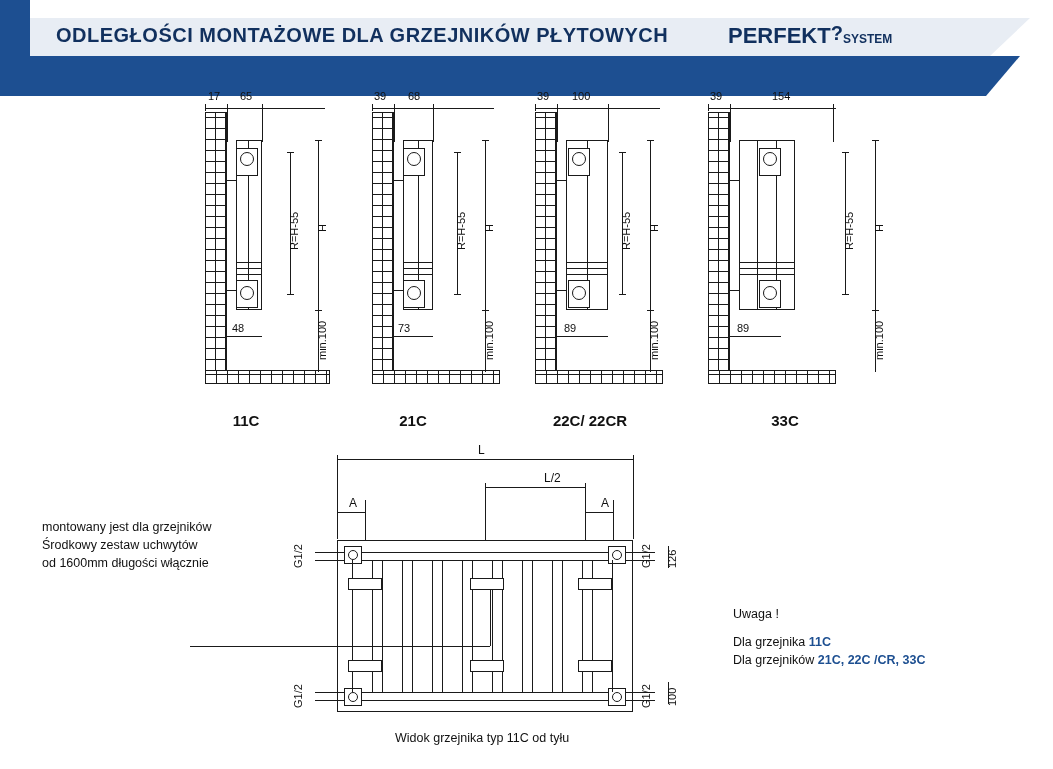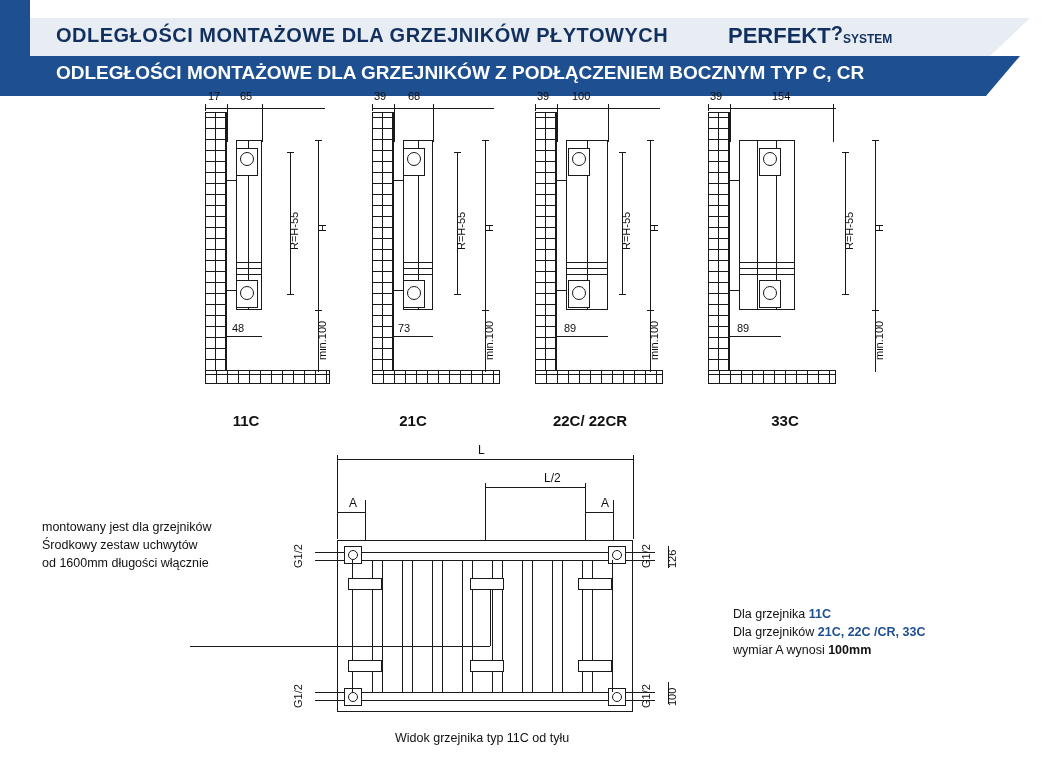--- a/index.html
+++ b/index.html
@@ -93,21 +93,20 @@
   <div class="row1">
     <div class="clip"></div>
   </div>
   <div class="row2">
     <div class="clip"></div>
   </div>
   <div class="title1">ODLEGŁOŚCI  MONTAŻOWE  DLA GRZEJNIKÓW  PŁYTOWYCH</div>
   <div class="brand">
     <span>PERFEKT</span><span class="qm">?</span><span class="sys">SYSTEM</span>
   </div>
-  <div class="title2">ODLEGŁOŚCI MONTAŻOWE DLA GRZEJNIKÓW Z PODŁĄCZENIEM BOCZNYM TYP C, CR</div>
 </div>
 
 <div>
 
   <div class="wall" style="left:205px;top:112px;width:22px;height:270px;"></div>
 
   <div class="floor" style="left:205px;top:370px;width:125px;height:14px;"></div>
 
   <div class="box fill" style="left:236px;top:140px;width:26px;height:170px;"></div>
   <div class="ln vl" style="left:248px;top:140px;height:170px;"></div>
@@ -364,22 +363,20 @@
   <div class="note" style="left:42px;top:518px;width:250px;">
     <div>montowany jest dla grzejników</div>
     <div>Środkowy zestaw uchwytów</div>
     <div>od 1600mm długości włącznie</div>
   </div>
 
   <div class="note" style="left:395px;top:729px;">Widok grzejnika typ 11C od tyłu</div>
 </div>
 
 <div class="note" style="left:733px;top:605px;width:300px;">
+  <div style="margin-bottom:10px;">Uwaga !</div>
   <div>
     <span>Dla grzejnika </span><span class="blue">11C</span>
   </div>
   <div>
     <span>Dla grzejników </span><span class="blue">21C, 22C /CR, 33C</span>
   </div>
-  <div>
-    <span>wymiar A wynosi </span><b>100mm</b>
-  </div>
 </div>
 
 </body></html>

